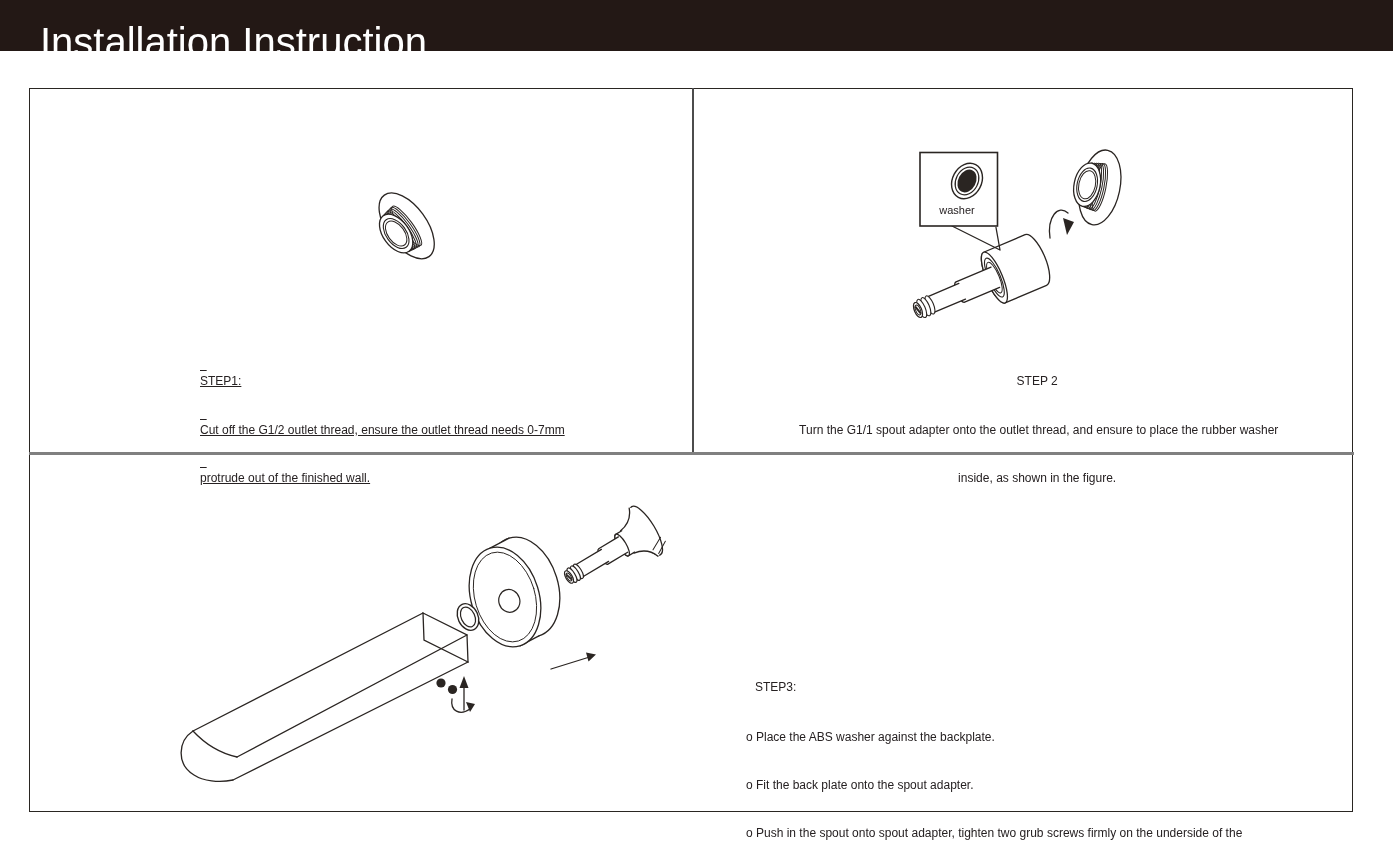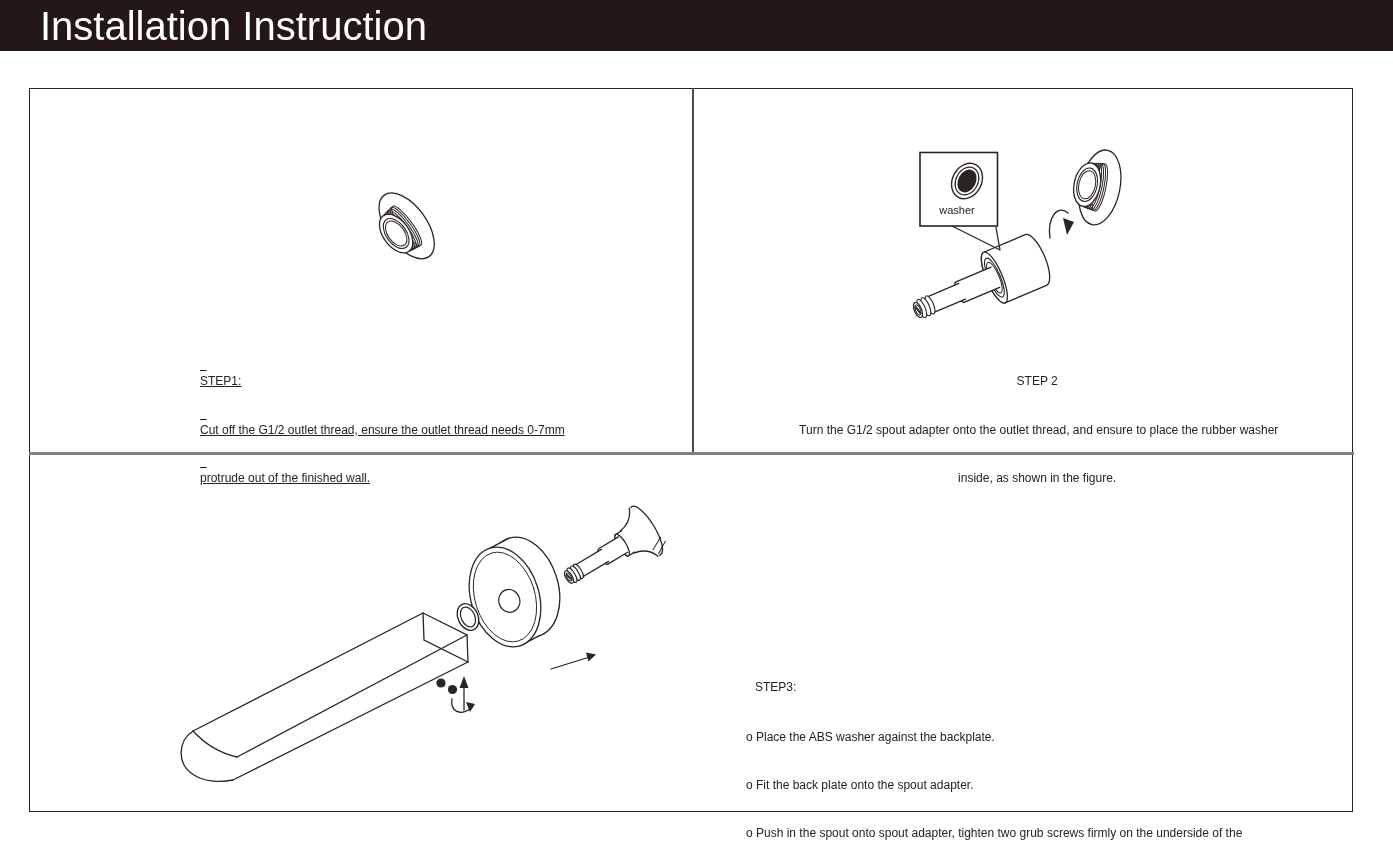--- a/index.html
+++ b/index.html
@@ -5,21 +5,21 @@
   html,body{margin:0;padding:0;background:#fff;}
   body{
     position:relative;width:1393px;height:843px;overflow:hidden;
     font-family:"Liberation Sans", sans-serif;color:#262122;
   }
   .titlebar{
     position:absolute;left:0;top:0;width:1393px;height:51px;
     background:#231815;
   }
   .titlebar h1{
-    margin:0;padding:0 0 0 40px;line-height:52px;
+    margin:0;padding:16px 0 0 40px;line-height:52px;
     font-size:40px;font-weight:400;letter-spacing:0px;color:#ffffff;
     font-family:"Liberation Sans", sans-serif;
   }
   .sheet{
     position:absolute;left:29px;top:88px;width:1322px;height:722px;
     border:1.5px solid #2a2622;background:#fff;
   }
   .divider-v{
     position:absolute;left:692px;top:88px;width:2px;height:366px;
     background:#4c4c4c;
@@ -119,21 +119,21 @@
   <g transform="translate(967,181) rotate(28)" class="ln">
     <ellipse rx="14.5" ry="18.5" fill="#fff" stroke-width="1.4"></ellipse>
     <ellipse rx="11" ry="14.5" fill="#fff" stroke-width="1.2"></ellipse>
     <ellipse rx="8.8" ry="12" fill="#2a2522" stroke="none"></ellipse>
   </g>
   <text x="957" y="214" text-anchor="middle">washer</text>
 </svg>
 
 <div class="caption cap-step2">
   <div class="cap-label">STEP 2</div>
-  <div class="cap-line"> Turn the G1/2 spout adapter onto the outlet thread, and ensure to place the rubber washer</div>
+  <div class="cap-line"> Turn the G1/1 spout adapter onto the outlet thread, and ensure to place the rubber washer</div>
   <div class="cap-line">inside, as shown in the figure.</div>
 </div>
 
 <svg class="drawing" style="left:170px;top:480px" width="530" height="315" viewBox="170 480 530 315">
 
   <g>
     <path d="M 423 613 L 467 635 L 468 662 L 233 780 C 215 783 198 780 189 770 C 177 757 180 740 193 731 Z" fill="#fff" stroke="none"></path>
     <path class="ln" d="M 193 731 L 423 613"></path>
     <path class="ln" d="M 237 757 L 467 635"></path>
     <path class="ln" d="M 233 780 L 468 662"></path>

